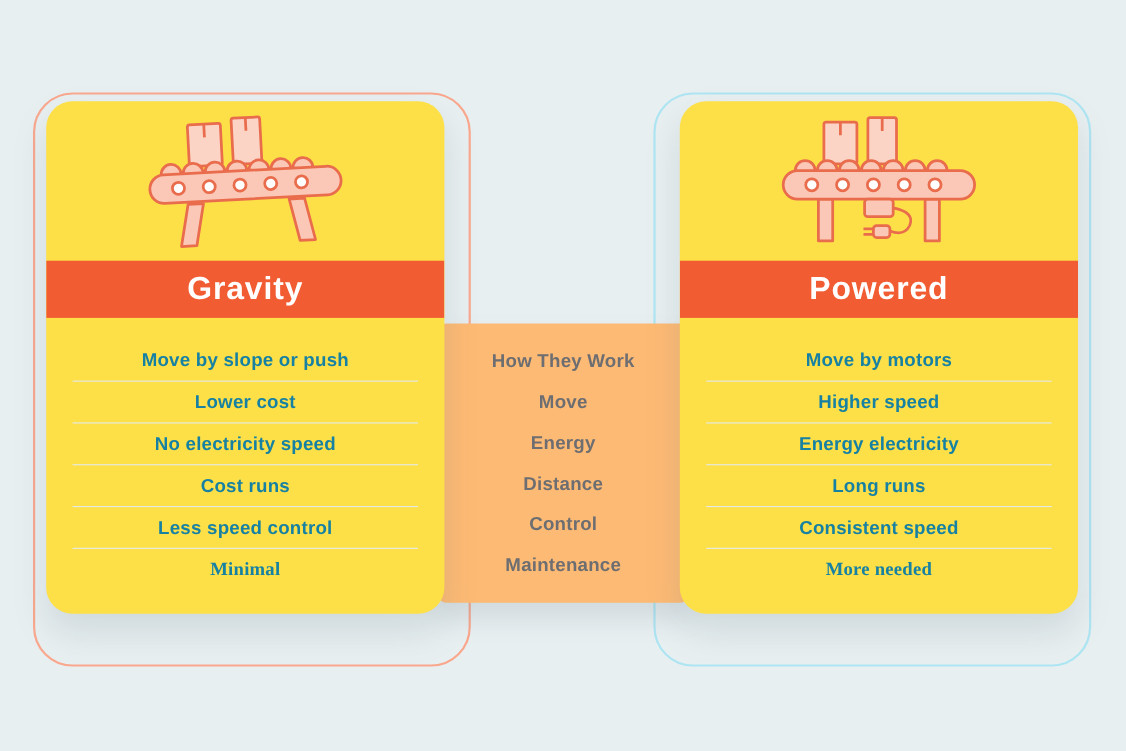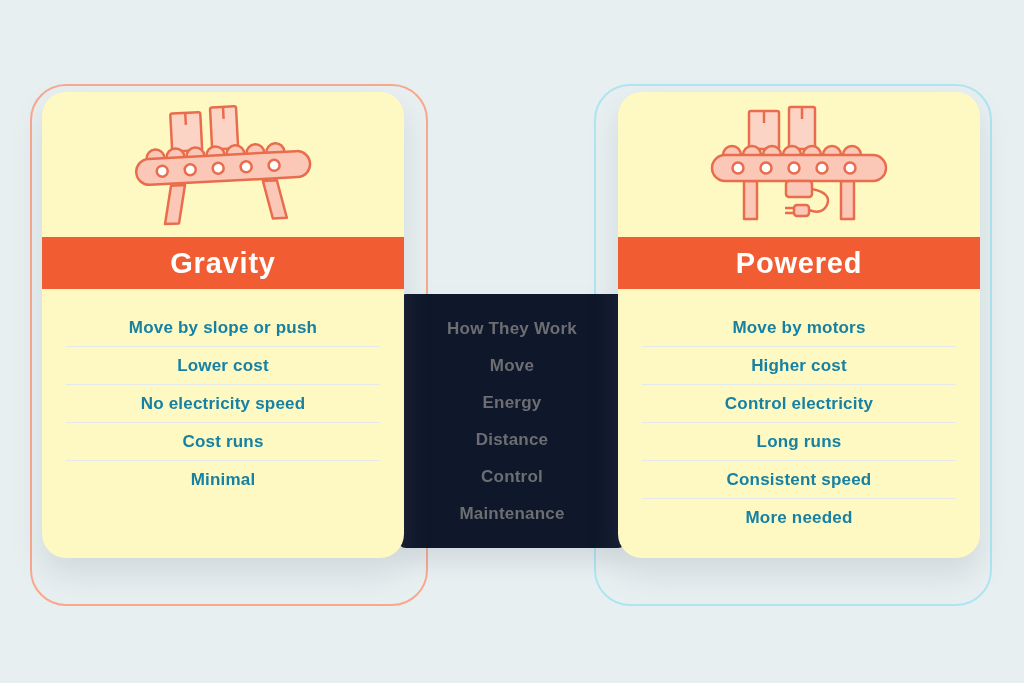--- a/index.html
+++ b/index.html
@@ -10,33 +10,33 @@
   }
   .outline{
     position:absolute;top:84px;width:394px;height:518px;
     border:2px solid;border-radius:36px;background:transparent;
   }
   .outline-left{left:30px;border-color:#f9a88e;}
   .outline-right{left:594px;border-color:#aee5f3;}
 
   .center-panel{
     position:absolute;left:398px;top:294px;width:228px;height:254px;
-    background:#0f172a;border-radius:8px;
+    background:#fdba74;border-radius:8px;
     box-shadow:0 14px 22px rgba(110,130,140,.18);
     z-index:0;
   }
   .center-rows{padding-top:16px;}
   .center-row{
     height:37px;display:flex;align-items:center;justify-content:center;
     color:#6d6e71;font-size:17px;font-weight:600;letter-spacing:.2px;
   }
 
   .card{
     position:absolute;top:92px;width:362px;height:466px;
-    background:#fef9c3;border-radius:24px;overflow:hidden;
+    background:#fde047;border-radius:24px;overflow:hidden;
     box-shadow:0 16px 30px rgba(100,120,130,.18);
     z-index:1;
   }
   .card-left{left:42px;}
   .card-right{left:618px;}
 
   .illustration{
     height:145px;display:flex;align-items:center;justify-content:center;
   }
   .header-bar{
@@ -44,21 +44,21 @@
   }
   .header-bar .title{
     color:#ffffff;font-size:29px;font-weight:700;letter-spacing:.8px;
   }
   .rows{padding-top:20px;}
   .row{
     height:37px;margin:0 24px;display:flex;align-items:center;justify-content:center;
     color:#1681a3;font-size:17px;font-weight:700;letter-spacing:.2px;
     border-bottom:1px solid #e4eaec;
   }
-  .row:last-child{border-bottom:none;}
+  .row:last-child{border-bottom:none;font-family:Liberation Serif, serif;}
   svg{display:block;}
 </style>
 </head>
 <body>
 
 <div class="outline outline-left"></div>
 <div class="outline outline-right"></div>
 
 <div class="center-panel">
   <div class="center-rows">
@@ -103,20 +103,21 @@
     </svg>
   </div>
   <div class="header-bar">
     <span class="title">Gravity</span>
   </div>
   <div class="rows">
     <div class="row">Move by slope or push</div>
     <div class="row">Lower cost</div>
     <div class="row">No electricity speed</div>
     <div class="row">Cost runs</div>
+    <div class="row">Less speed control</div>
     <div class="row">Minimal</div>
   </div>
 </div>
 
 <div class="card card-right">
   <div class="illustration">
     <svg width="210" height="124" viewBox="0 0 210 124">
       <g stroke="#e96c4c" stroke-width="2.5" fill="#fbc7b6" stroke-linejoin="round">
 
         <rect x="50" y="78" width="13" height="38"></rect>
@@ -151,19 +152,19 @@
         <line x1="100" y1="105" x2="91" y2="105"></line>
         <line x1="100" y1="110" x2="91" y2="110"></line>
       </g>
     </svg>
   </div>
   <div class="header-bar">
     <span class="title">Powered</span>
   </div>
   <div class="rows">
     <div class="row">Move by motors</div>
-    <div class="row">Higher cost</div>
-    <div class="row">Control electricity</div>
+    <div class="row">Higher speed</div>
+    <div class="row">Energy electricity</div>
     <div class="row">Long runs</div>
     <div class="row">Consistent speed</div>
     <div class="row">More needed</div>
   </div>
 </div>
 
 </body></html>

